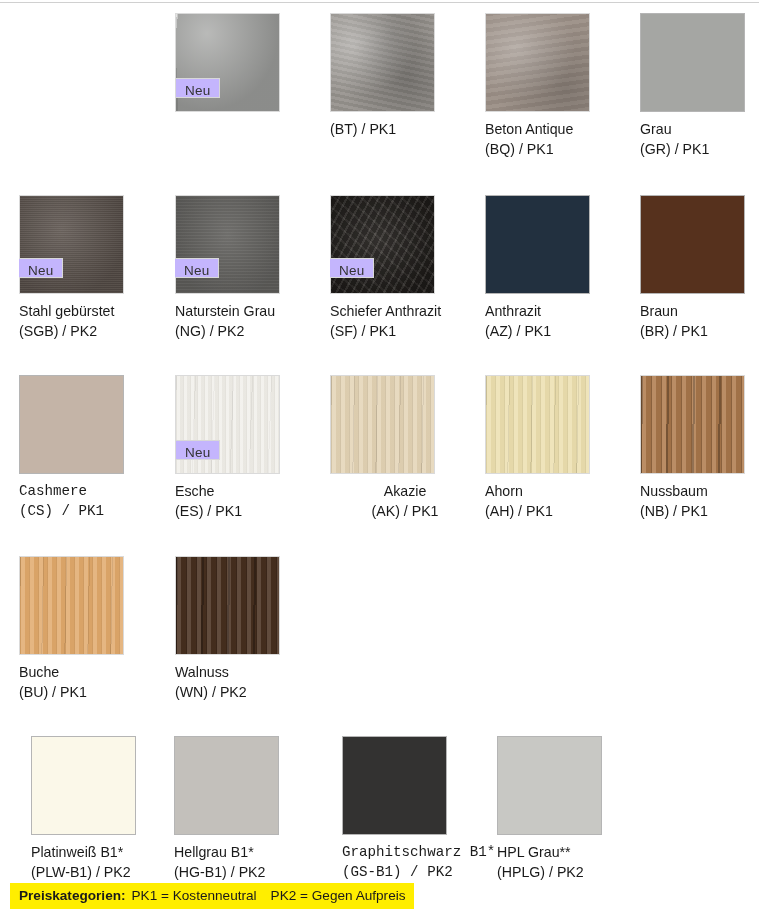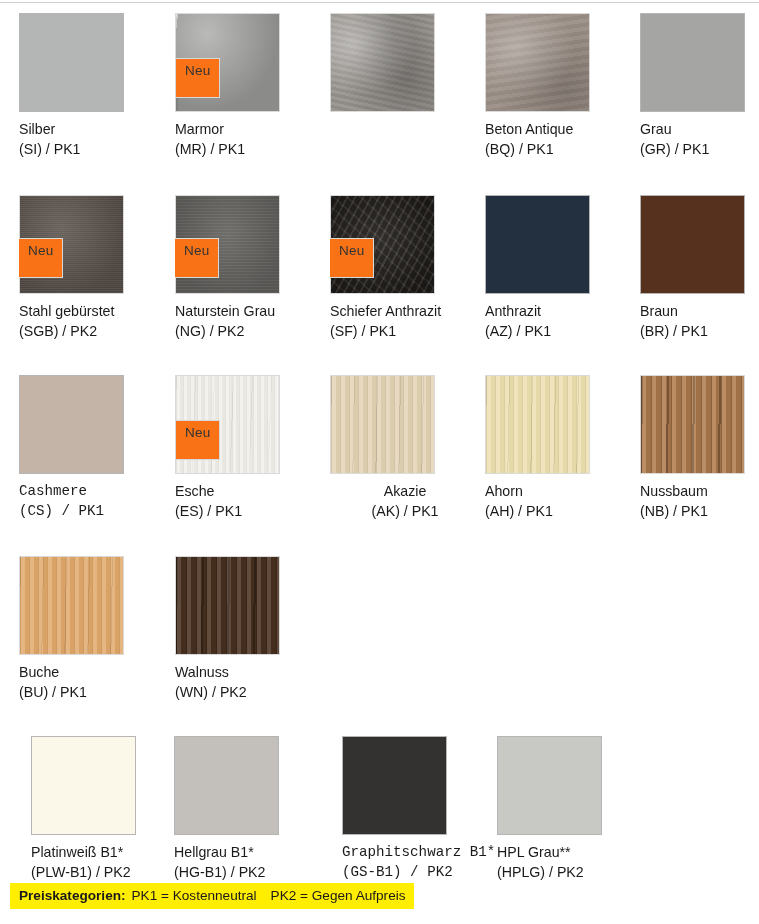--- a/index.html
+++ b/index.html
@@ -51,26 +51,26 @@
     left: 0; top: 0;
     width: 105px;
     height: 99px;
     border: 1px solid rgba(120,120,120,0.55);
     background-repeat: no-repeat;
     background-size: 100% 100%;
   }
   .swatch.noborder { border-color: rgba(150,150,150,0.35); }
   .badge {
     position: absolute;
-    background: #f97316;
+    background: #c4b5fd;
     color: #333333;
     font-family: "Liberation Sans", sans-serif;
     font-size: 13.5px;
     line-height: 23px;
-    height: 40px;
+    height: 20px;
     padding: 0 9px;
     letter-spacing: 0.2px;
     white-space: nowrap;
     border: 1px solid #d8d8d8;
   }
   .badge.b-edge { left: 0px; bottom: 16px; border-left: none; }
   .badge.b-inset { left: 0px; bottom: 14px; }
   .label {
     position: absolute;
     left: 0;
@@ -109,44 +109,32 @@
 </style>
 </head>
 <body>
 
 <div id="page">
 
   <div id="top-rule"></div>
 
   <div class="grid" id="swatch-grid">
       <div class="row" style="top: 13px;">
-        <div class="cell" style="left: 19px;">
-          <div class="swatch-wrap">
-            <div class="swatch" style="background-image: linear-gradient(rgb(180, 181, 181), rgb(180, 181, 181));"></div>
-          </div>
-          <div class="label">
-            <span class="l1">Silber</span>
-            <span class="l2">(SI) / PK1</span>
-          </div>
-        </div>
         <div class="cell" style="left: 175px;">
           <div class="swatch-wrap">
             <div class="swatch noborder" style="background-image: linear-gradient(101deg, rgba(255, 255, 255, 0.55) 0px, rgba(255, 255, 255, 0.55) 1px, rgba(255, 255, 255, 0) 1px, rgba(255, 255, 255, 0) 9px), linear-gradient(96deg, rgba(255, 255, 255, 0.38) 0px, rgba(255, 255, 255, 0.38) 2px, rgba(255, 255, 255, 0) 2px, rgba(255, 255, 255, 0) 23px), linear-gradient(88deg, rgba(0, 0, 0, 0.1) 0px, rgba(0, 0, 0, 0.1) 2px, rgba(0, 0, 0, 0) 2px, rgba(0, 0, 0, 0) 17px), radial-gradient(at 30% 20%, rgba(255, 255, 255, 0.3), rgba(0, 0, 0, 0.1) 70%), linear-gradient(rgb(155, 156, 154), rgb(155, 156, 154));"></div>
             <div class="badge b-inset">Neu</div>
           </div>
-          <div class="label">
-            <span class="l1">Marmor</span>
-            <span class="l2">(MR) / PK1</span>
-          </div>
         </div>
         <div class="cell" style="left: 330px;">
           <div class="swatch-wrap">
             <div class="swatch noborder" style="background-image: radial-gradient(at 22% 30%, rgba(255, 255, 255, 0.35), rgba(255, 255, 255, 0) 55%), radial-gradient(at 75% 70%, rgba(0, 0, 0, 0.22), rgba(0, 0, 0, 0) 60%), radial-gradient(at 60% 18%, rgba(0, 0, 0, 0.16), rgba(0, 0, 0, 0) 50%), repeating-linear-gradient(12deg, rgba(255, 255, 255, 0.06) 0px, rgba(255, 255, 255, 0.06) 3px, rgba(0, 0, 0, 0.05) 3px, rgba(0, 0, 0, 0.05) 6px), linear-gradient(rgb(151, 147, 142), rgb(151, 147, 142));"></div>
           </div>
           <div class="label">
+            <span class="l2">(BT) / PK1</span>
           </div>
         </div>
         <div class="cell" style="left: 485px;">
           <div class="swatch-wrap">
             <div class="swatch noborder" style="background-image: radial-gradient(at 30% 35%, rgba(255, 255, 255, 0.28), rgba(255, 255, 255, 0) 58%), radial-gradient(at 78% 78%, rgba(0, 0, 0, 0.18), rgba(0, 0, 0, 0) 62%), repeating-linear-gradient(-8deg, rgba(255, 255, 255, 0.05) 0px, rgba(255, 255, 255, 0.05) 4px, rgba(0, 0, 0, 0.04) 4px, rgba(0, 0, 0, 0.04) 8px), linear-gradient(rgb(155, 143, 134), rgb(155, 143, 134));"></div>
           </div>
           <div class="label">
             <span class="l1">Beton Antique</span>
             <span class="l2">(BQ) / PK1</span>
           </div>

